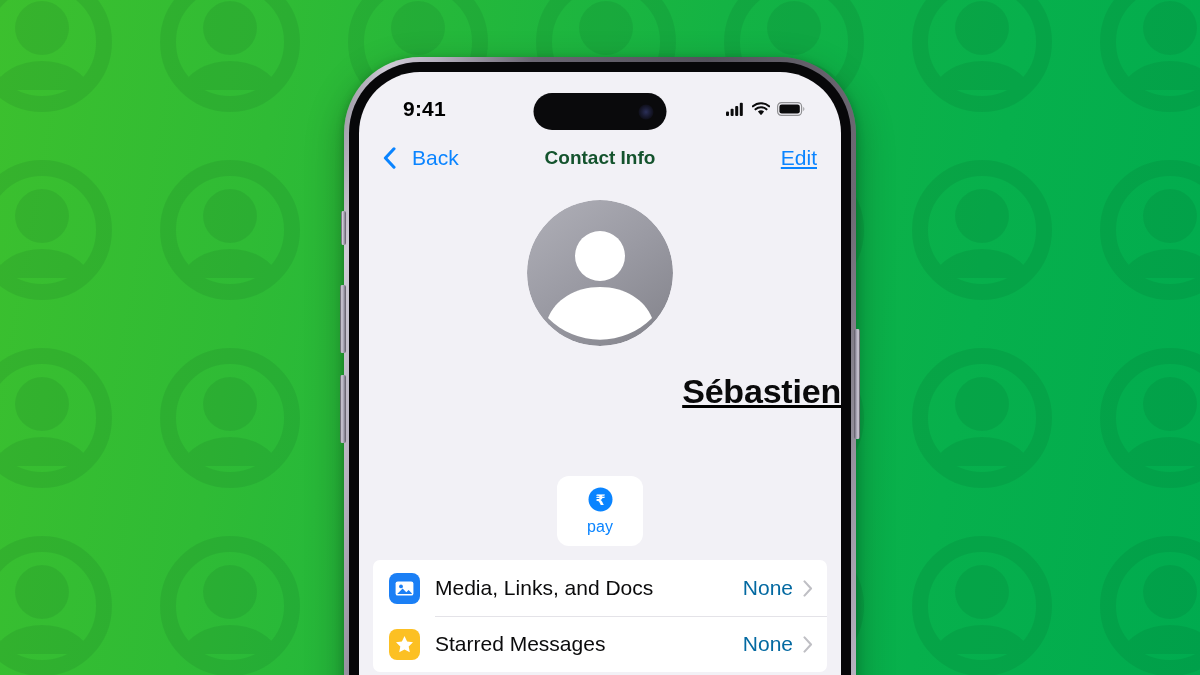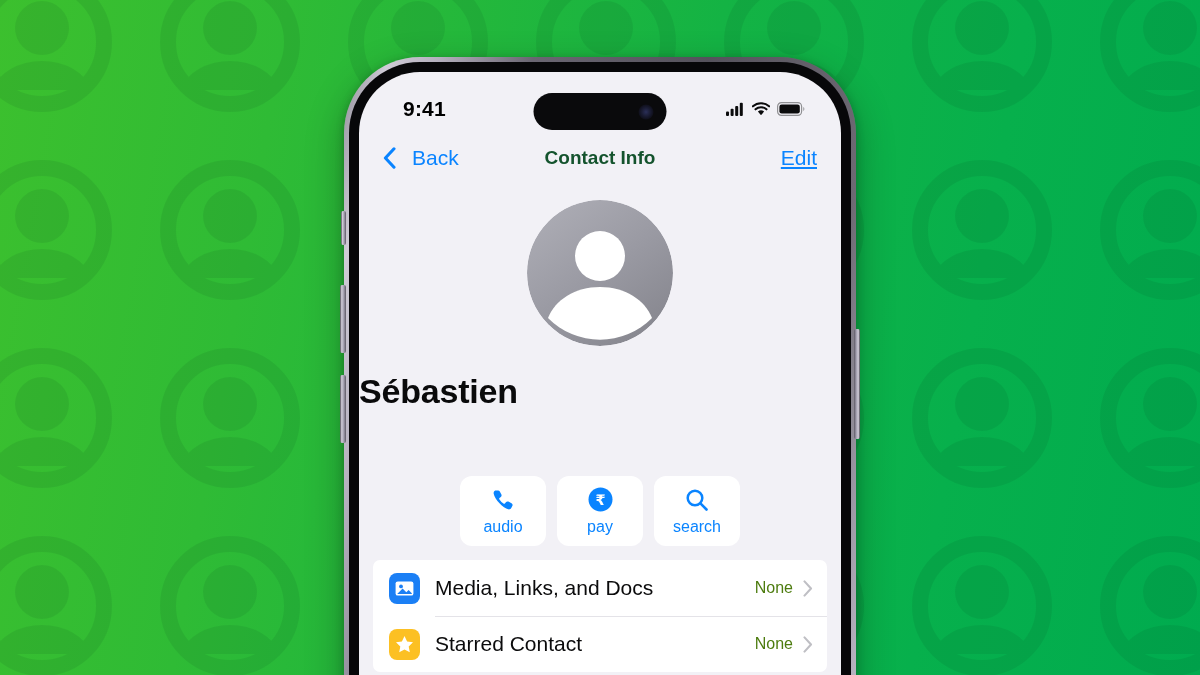--- a/index.html
+++ b/index.html
@@ -157,21 +157,22 @@
     cursor: pointer;
     z-index: 2;
     text-decoration: underline;
   }
 
   
   .profile {
     position: absolute;
     left: 0; right: 0;
     top: 128px;
-    text-align: left;
+    text-align: right;
+    text-decoration: underline;
   }
   .avatar {
     width: 146px;
     height: 146px;
     margin: 0 auto;
     border-radius: 50%;
     overflow: hidden;
   }
   .avatar svg { display: block; }
   .profile-name {
@@ -254,22 +255,22 @@
   }
   .row-icon svg { display:block; }
   .row-label {
     margin-left: 15px;
     font-size: 21px;
     color: #0b0b0c;
     flex: 1 1 auto;
     white-space: nowrap;
   }
   .row-value {
-    font-size: 16px;
-    color: #4d7c0f;
+    font-size: 21px;
+    color: #0369a1;
     margin-right: 10px;
   }
   .row-chevron { display: flex; align-items:center; }
   .row-chevron svg { display:block; }
 </style>
 </head>
 <body>
 
 <div id="stage">
 
@@ -365,49 +366,32 @@
               <circle cx="73" cy="56" r="25"></circle>
               <path d="M73 87 c-25 0 -45 13 -52 31 a73 73 0 0 0 104 0 c-7 -18 -27 -31 -52 -31 z"></path>
             </g>
           </svg>
         </div>
         <div class="profile-name">Sébastien</div>
       </div>
 
       <div class="actions">
 
-        <div class="action-btn">
-          <span class="action-icon">
-            <svg width="24" height="24" viewBox="0 0 24 24">
-              <path d="M6.2 2.6 c1 -0.5 2.1 -0.1 2.6 0.9 l1.6 3.1 c0.4 0.9 0.2 1.9 -0.6 2.5 l-1.3 1 c-0.3 0.3 -0.4 0.7 -0.2 1.1 a13 13 0 0 0 4.5 4.5 c0.4 0.2 0.8 0.1 1.1 -0.2 l1 -1.3 c0.6 -0.8 1.6 -1 2.5 -0.6 l3.1 1.6 c1 0.5 1.4 1.6 0.9 2.6 l-1 2 c-0.6 1.2 -1.9 1.8 -3.2 1.5 C12.4 20.3 3.7 11.6 2.7 5.8 c-0.3 -1.3 0.3 -2.6 1.5 -3.2 z" fill="#0a84ff"></path>
-            </svg>
-          </span>
-          <span class="action-label">audio</span>
-        </div>
 
 
         <div class="action-btn">
           <span class="action-icon">
             <svg width="25" height="25" viewBox="0 0 25 25">
               <circle cx="12.5" cy="12.5" r="12" fill="#0a84ff"></circle>
               <text x="12.5" y="18.2" text-anchor="middle" font-family="'DejaVu Sans', sans-serif" font-size="14.5" font-weight="bold" fill="#ffffff">₹</text>
             </svg>
           </span>
           <span class="action-label">pay</span>
         </div>
 
-        <div class="action-btn">
-          <span class="action-icon">
-            <svg width="24" height="24" viewBox="0 0 24 24">
-              <circle cx="10" cy="10" r="7.3" fill="none" stroke="#0a84ff" stroke-width="2.5"></circle>
-              <path d="M15.4 15.4 L21.5 21.5" stroke="#0a84ff" stroke-width="2.6" stroke-linecap="round"></path>
-            </svg>
-          </span>
-          <span class="action-label">search</span>
-        </div>
 
       </div>
 
       <div class="list-card">
 
         <div class="list-row">
           <span class="row-icon" style="background:#1b7ff5">
             <svg width="21" height="21" viewBox="0 0 21 21">
               <rect x="1.6" y="3.4" width="17.8" height="14.2" rx="2.2" fill="#ffffff"></rect>
               <circle cx="7" cy="8.4" r="1.9" fill="#1b7ff5"></circle>
@@ -422,21 +406,21 @@
             </svg>
           </span>
         </div>
 
         <div class="list-row">
           <span class="row-icon" style="background:#fcc023">
             <svg width="21" height="21" viewBox="0 0 21 21">
               <path d="M10.5 2.1 L13.1 7.5 L19 8.3 L14.7 12.4 L15.8 18.3 L10.5 15.5 L5.2 18.3 L6.3 12.4 L2 8.3 L7.9 7.5 z" fill="#ffffff"></path>
             </svg>
           </span>
-          <span class="row-label">Starred Contact</span>
+          <span class="row-label">Starred Messages</span>
           <span class="row-value">None</span>
           <span class="row-chevron">
             <svg width="10" height="17" viewBox="0 0 10 17">
               <path d="M1.5 1.4 L8 8.5 L1.5 15.6" fill="none" stroke="#bfbfc4" stroke-width="2.1" stroke-linecap="round" stroke-linejoin="round"></path>
             </svg>
           </span>
         </div>
 
       </div>
 

